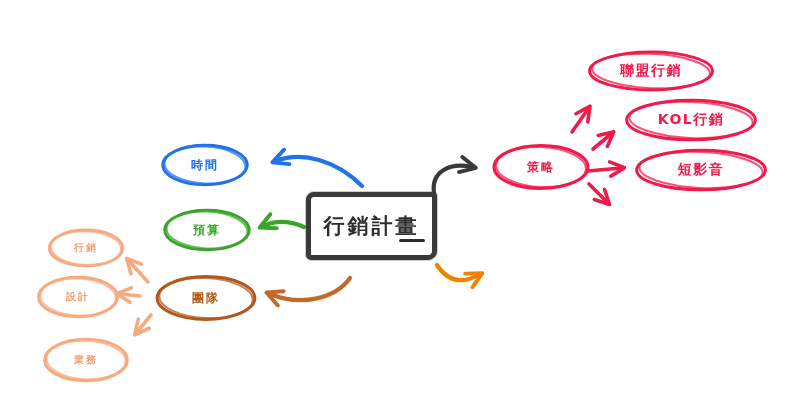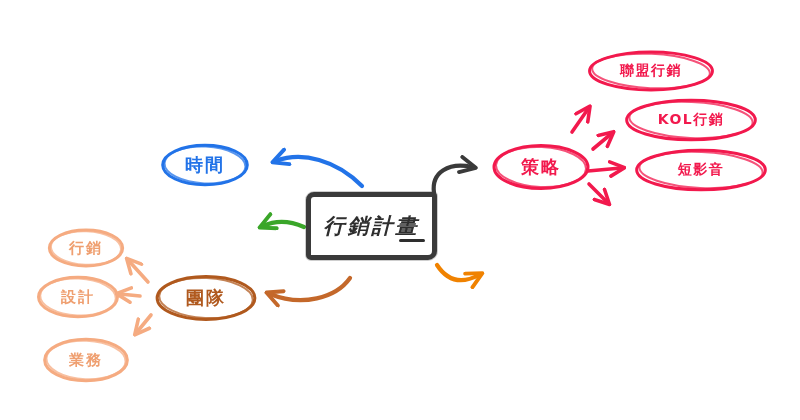--- a/index.html
+++ b/index.html
@@ -48,36 +48,35 @@
     letter-spacing: 2px;
     white-space: nowrap;
     user-select: none;
   }
   .c-blue .label   { color: #2273e8; }
   .c-green .label  { color: #3aa629; }
   .c-sienna .label { color: #b0591e; }
   .c-peach .label  { color: #ef9f70; }
   .c-red .label    { color: #f2194d; }
   .c-orange .label { color: #f08200; }
-  .fs-16 .label { font-size: 18px; }
-  .fs-15 .label { font-size: 15px; }
+  .fs-16 .label { font-size: 12px; }
+  .fs-15 .label { font-size: 10px; }
   .fs-14 .label { font-size: 14px; letter-spacing: 1.5px; }
   .central-topic {
     position: absolute;
     left: 306px; top: 192px;
     width: 131px; height: 68px;
     border: 5px solid #3a3a3a;
     border-radius: 8px 4px 9px 5px;
     background: #ffffff;
     display: flex;
     align-items: center;
     justify-content: center;
     cursor: pointer;
     box-shadow: 0 0 0 1px rgba(58,58,58,0.25);
-    font-style: italic;
   }
   .central-topic .label {
     position: relative;
     color: #2e2e2e;
     font-size: 21px;
     font-weight: 700;
     letter-spacing: 3px;
     white-space: nowrap;
     user-select: none;
   }
@@ -141,20 +140,27 @@
   </div>
 
   <div class="node c-blue fs-16" style="left:160px;top:142px;width:90px;height:46px;">
     <svg class="oval">
       <ellipse cx="50%" cy="50%" rx="47%" ry="43%" stroke="#2273e8"></ellipse>
       <ellipse class="ghost" cx="50%" cy="50%" rx="45%" ry="40%" stroke="#2273e8"></ellipse>
     </svg>
     <span class="label">時間</span>
   </div>
 
+  <div class="node c-green fs-16" style="left:162px;top:207px;width:90px;height:46px;">
+    <svg class="oval">
+      <ellipse cx="50%" cy="50%" rx="47%" ry="43%" stroke="#3aa629"></ellipse>
+      <ellipse class="ghost" cx="50%" cy="50%" rx="45%" ry="40%" stroke="#3aa629"></ellipse>
+    </svg>
+    <span class="label">預算</span>
+  </div>
 
   <div class="node c-sienna fs-16" style="left:154px;top:273px;width:104px;height:50px;justify-content:center;">
     <svg class="oval">
       <ellipse cx="50%" cy="50%" rx="47%" ry="43%" stroke="#b0591e"></ellipse>
       <ellipse class="ghost" cx="50%" cy="50%" rx="45%" ry="40%" stroke="#b0591e"></ellipse>
     </svg>
     <span class="label">團隊</span>
   </div>
 
   <div class="node c-peach fs-15" style="left:47px;top:227px;width:78px;height:42px;">

